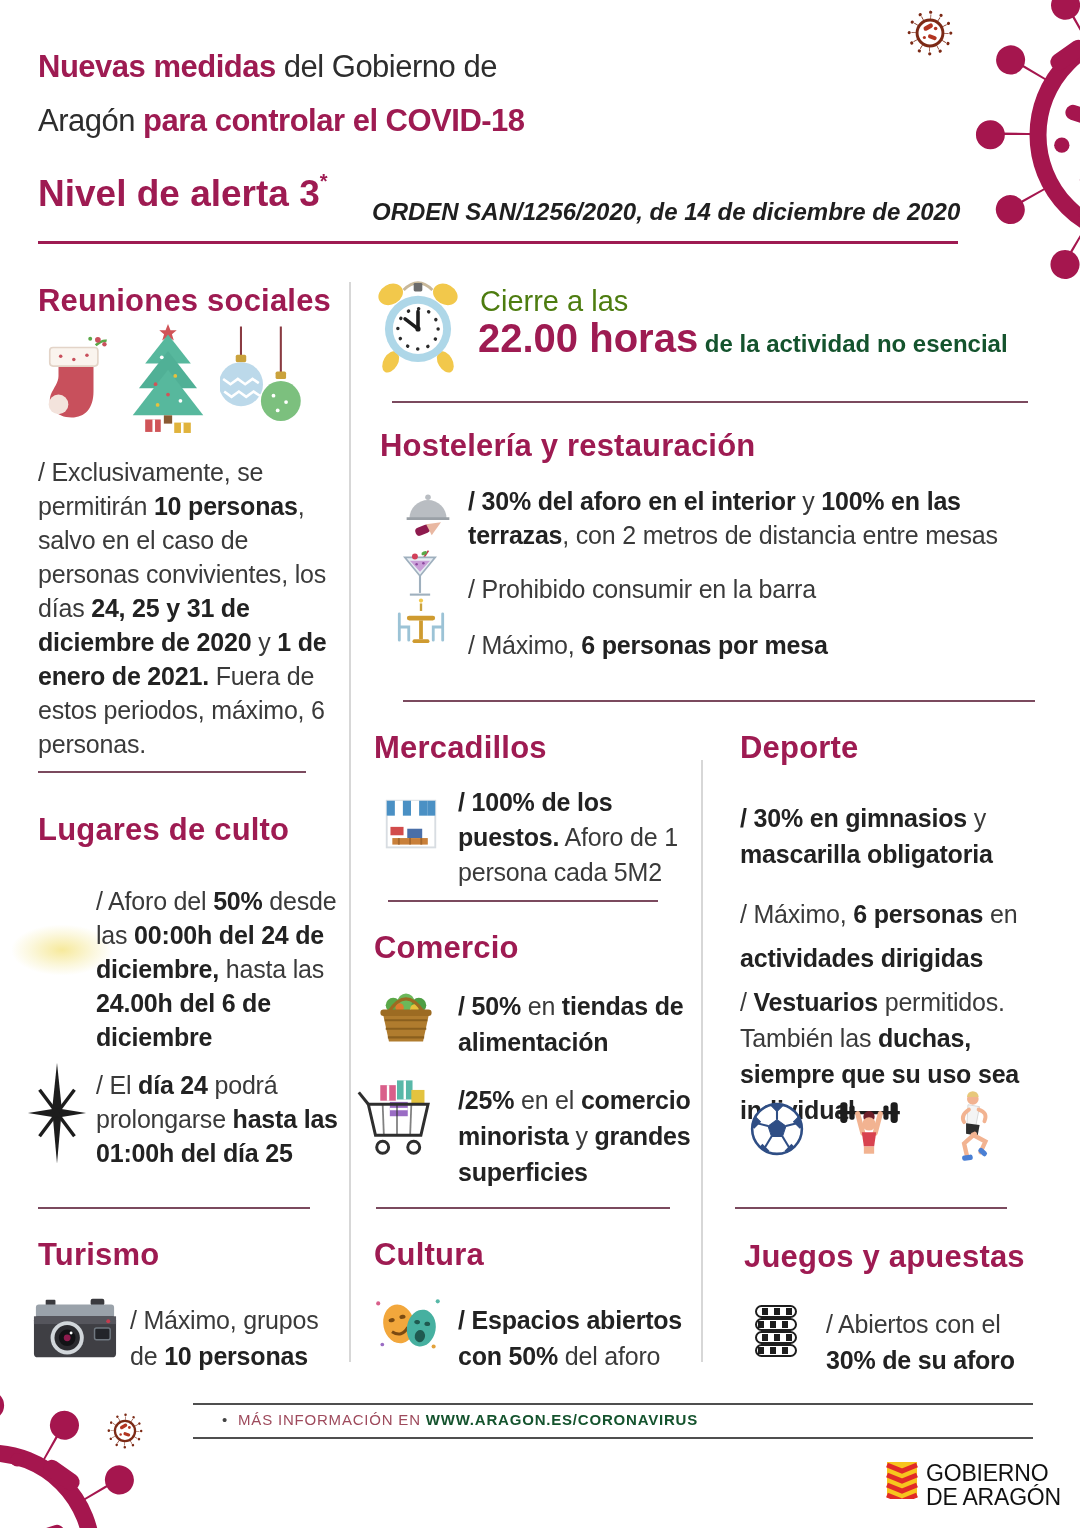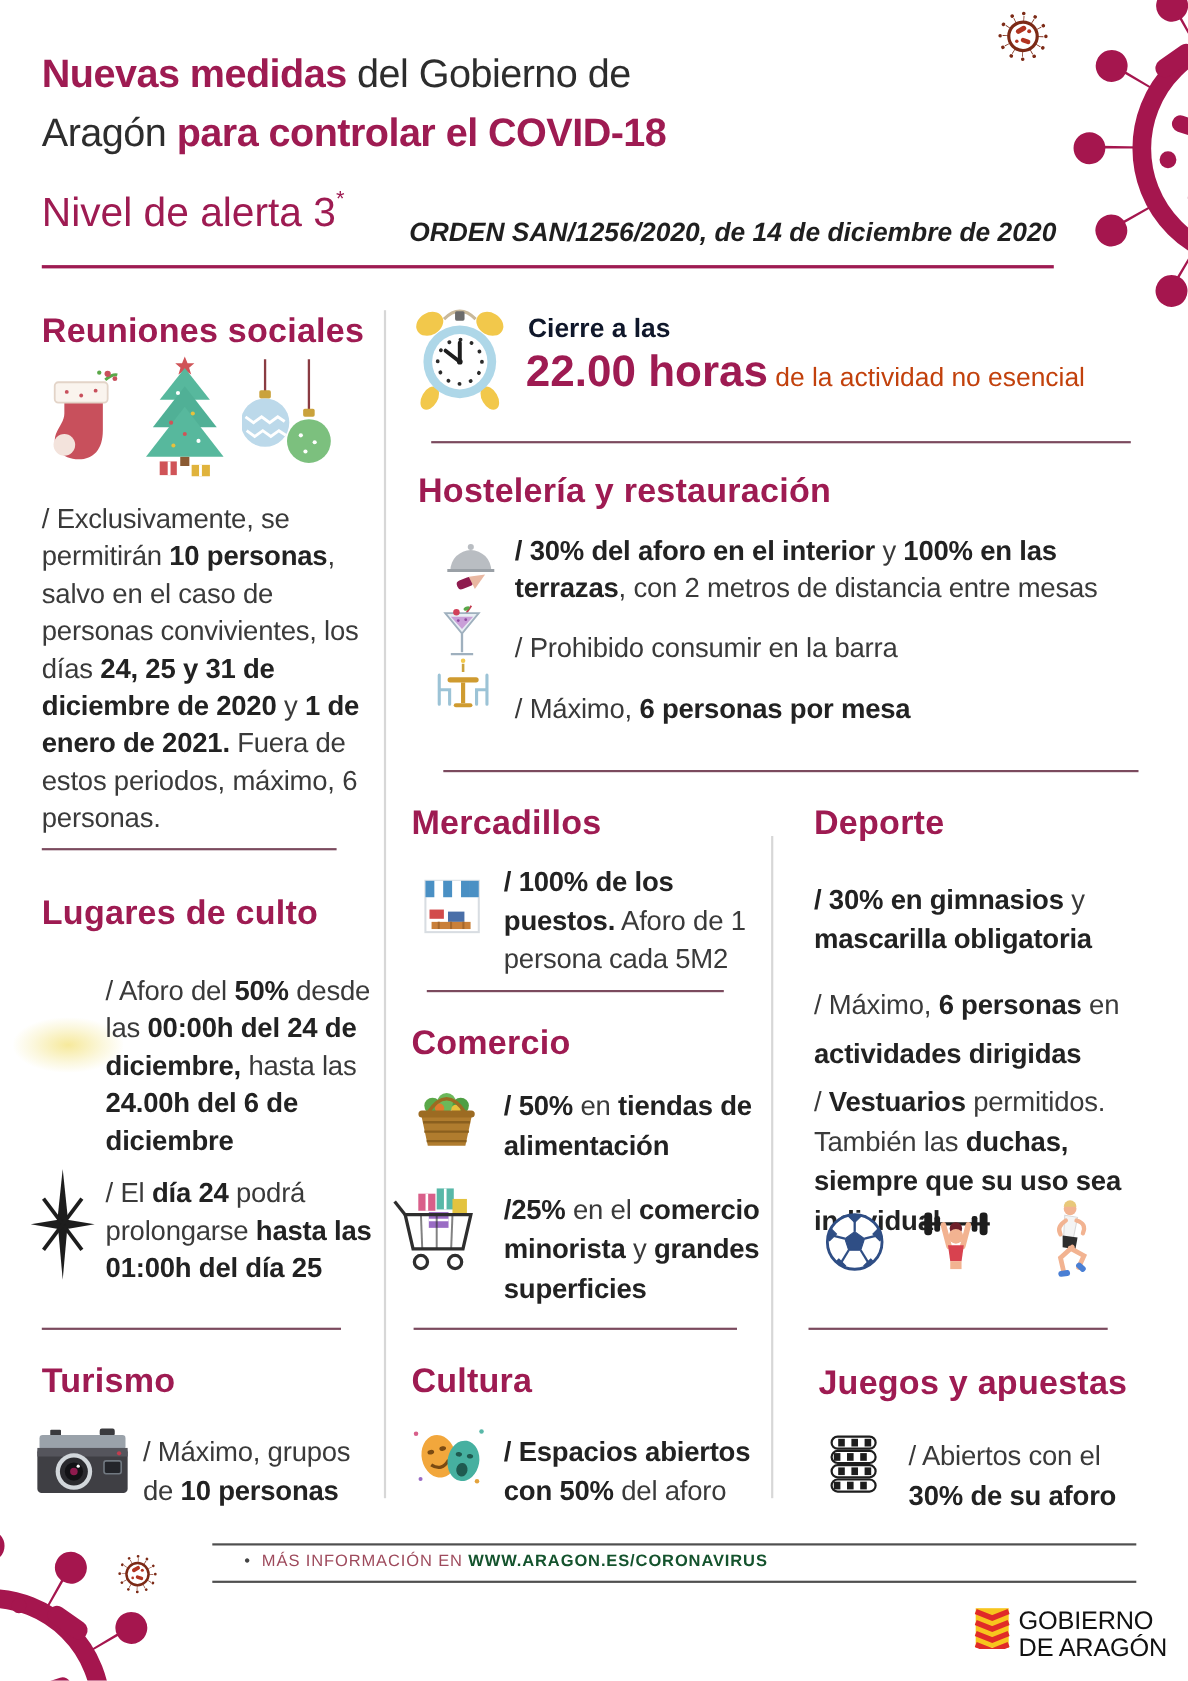--- a/index.html
+++ b/index.html
@@ -1,33 +1,33 @@
 <!DOCTYPE html>
 <html><head>
 <meta charset="utf-8">
 <style>
   html,body{margin:0;padding:0;background:#fff}
   .page{position:relative;width:1080px;height:1528px;background:#ffffff;overflow:hidden;
         font-family:"Liberation Sans",sans-serif;color:#3a3a3a}
   .abs{position:absolute}
   .t-accent{color:#9e1b52;font-weight:700}
   .t-dark{color:#2d2d2d;font-weight:400}
-  .page-title{font-size:36px;line-height:54px;letter-spacing:-0.5px}
-  .alert{font-size:37px;color:#9e1b52;font-weight:400}
+  .page-title{font-size:31px;line-height:54px;letter-spacing:-0.5px}
+  .alert{font-size:37px;color:#9e1b52;font-weight:700}
   .alert sup{font-size:20px;vertical-align:18px}
   .order{font-size:24px;font-style:italic;font-weight:700;color:#1f1f1f}
   .sec-title{font-weight:700;font-size:31px;color:#9e1b52;letter-spacing:.2px}
   .body{font-size:25px;line-height:34px;color:#3a3a3a;letter-spacing:-.2px}
   .b{font-weight:700;color:#222}
   .hr{position:absolute;height:2px;background:#7b4a5e}
   .hr-accent{position:absolute;height:3px;background:#9e1b52}
   .vr{position:absolute;width:2px;background:#d7d7d7}
-  .cierre1{font-size:24px;font-weight:700;color:#0f172a}
+  .cierre1{font-size:29px;font-weight:400;color:#4d7c0f}
   .cierre-time{font-size:40px;font-weight:700;color:#9e1b52}
-  .cierre2{font-size:24px;font-weight:400;color:#c2410c}
+  .cierre2{font-size:24px;font-weight:700;color:#14532d}
   .glow{background:radial-gradient(ellipse at center,rgba(246,232,150,.95) 0%,rgba(246,236,170,.4) 45%,rgba(255,255,255,0) 72%)}
   .f-line{position:absolute;height:2px;background:#4f4f4f}
   .f-text{font-size:15px;letter-spacing:.8px;color:#9e4a5c}
   .f-text .url{font-weight:700;color:#14532d}
   .f-text .dot{color:#444;margin-right:10px}
   .logo-text{font-size:23px;line-height:24px;font-weight:400;color:#111;letter-spacing:-0.2px}
 </style>
 </head>
 <body>
 

